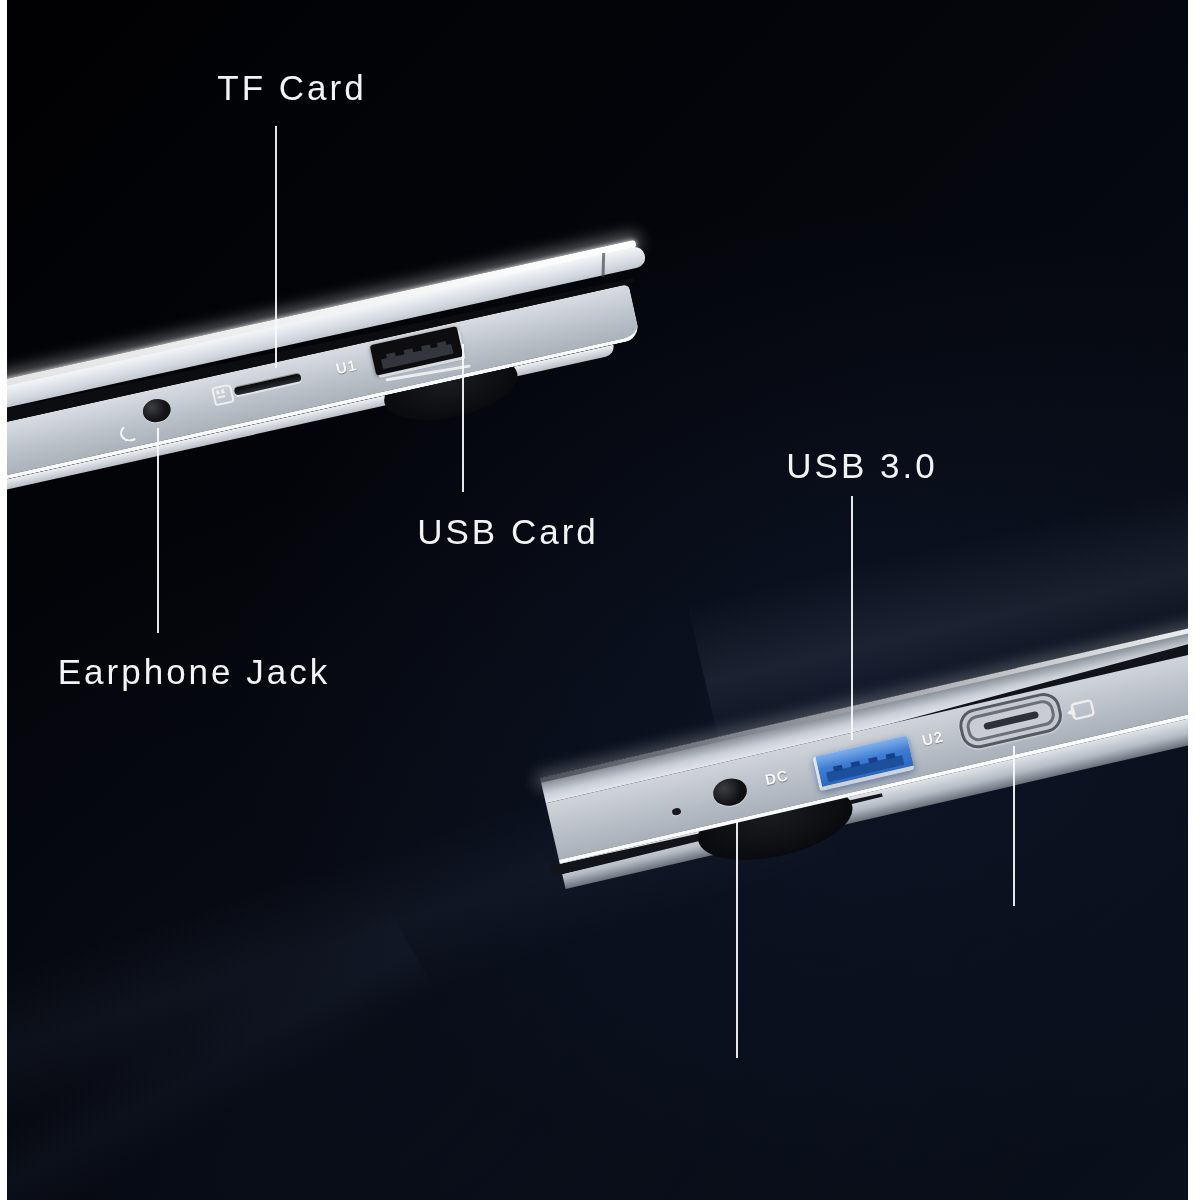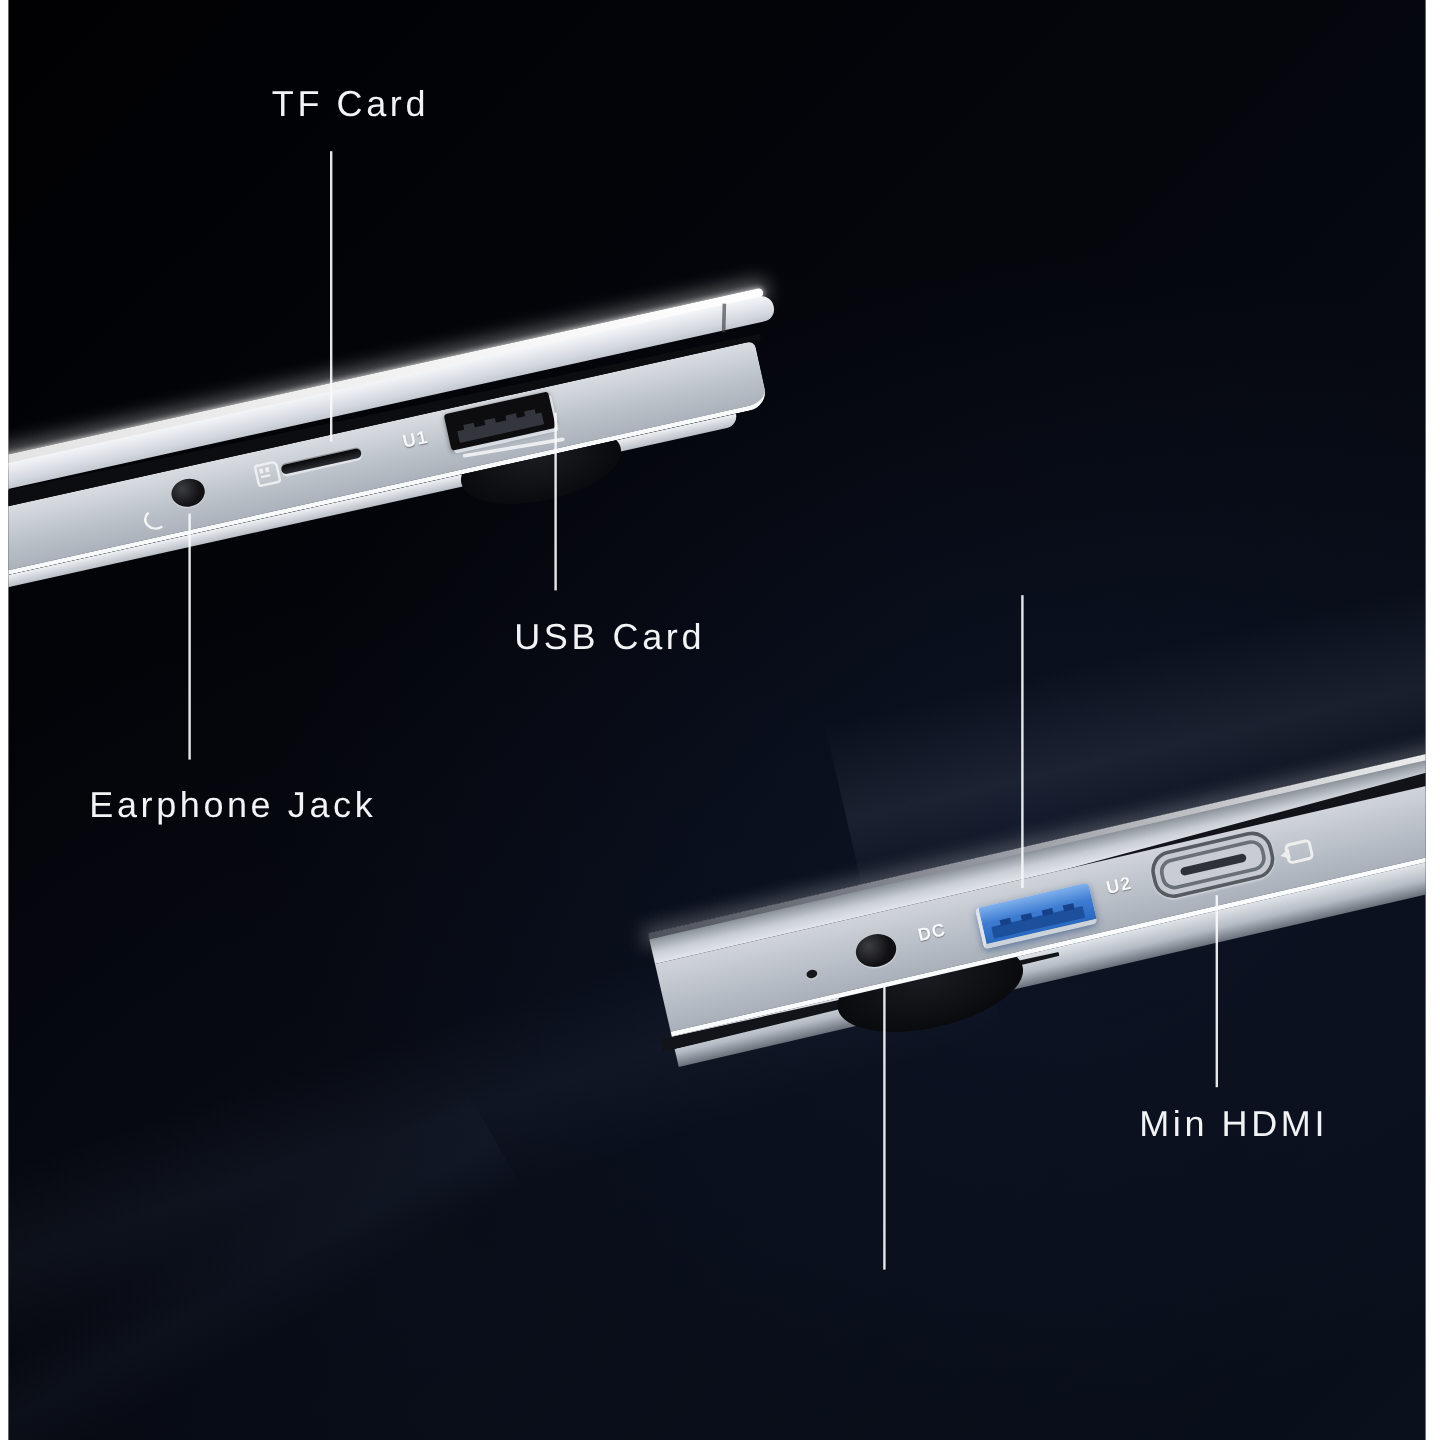--- a/index.html
+++ b/index.html
@@ -105,21 +105,21 @@
     border:3px solid #565b62;background:#c6cad0;box-shadow:0 1px 2px rgba(255,255,255,.5);}
   .rl-hdmi .ring{left:4px;top:4px;right:4px;bottom:4px;border-radius:11px;border:3px solid #6a7077;
     background:#c9cdd3;}
   .rl-hdmi .slot{left:50%;top:50%;width:56px;height:7px;transform:translate(-50%,-50%);
     background:#2e3238;border-radius:4px;}
   .rl-hdmiicon{left:527px;top:45px;z-index:5;opacity:.92;}
 
   
   .cline{position:absolute;width:2px;background:rgba(248,250,252,.92);}
   .clabel{position:absolute;transform:translateX(-50%);white-space:nowrap;
-    color:#f1f3f5;font-size:30px;font-weight:400;letter-spacing:3px;line-height:44px;
+    color:#f1f3f5;font-size:35px;font-weight:400;letter-spacing:3px;line-height:44px;
     font-family:"Liberation Sans",sans-serif;}
   .l-tf{left:268px;top:126px;height:242px;}
   .t-tf{left:285px;top:66px;}
   .l-usbport{left:455px;top:344px;height:148px;}
   .t-usbport{left:501px;top:510px;}
   .l-ear{left:150px;top:428px;height:205px;}
   .t-ear{left:187px;top:650px;text-align:right;}
   .l-usb3{left:844px;top:496px;height:244px;}
   .t-usb3{left:855px;top:444px;}
   .l-hdmi{left:1006px;top:746px;height:160px;}
@@ -199,19 +199,19 @@
     <div class="cline l-tf"></div>
     <div class="clabel t-tf">TF Card</div>
 
     <div class="cline l-usbport"></div>
     <div class="clabel t-usbport">USB Card</div>
 
     <div class="cline l-ear"></div>
     <div class="clabel t-ear">Earphone Jack</div>
 
     <div class="cline l-usb3"></div>
+    <div class="clabel t-usb3">USB 3.0</div>
 
     <div class="cline l-hdmi"></div>
-    <div class="clabel t-hdmi">Min HDMI</div>
 
     <div class="cline l-dc"></div>
   </div>
 </div>
 
 </body></html>

